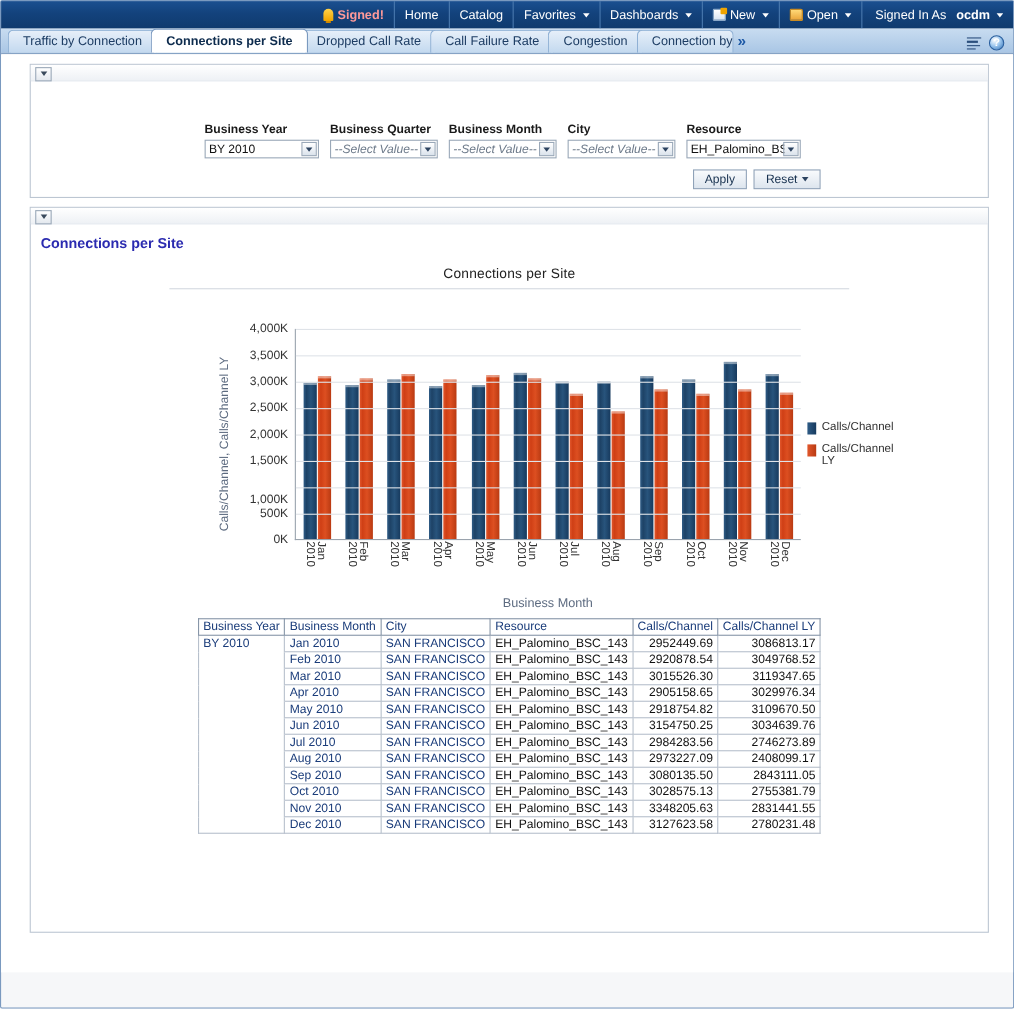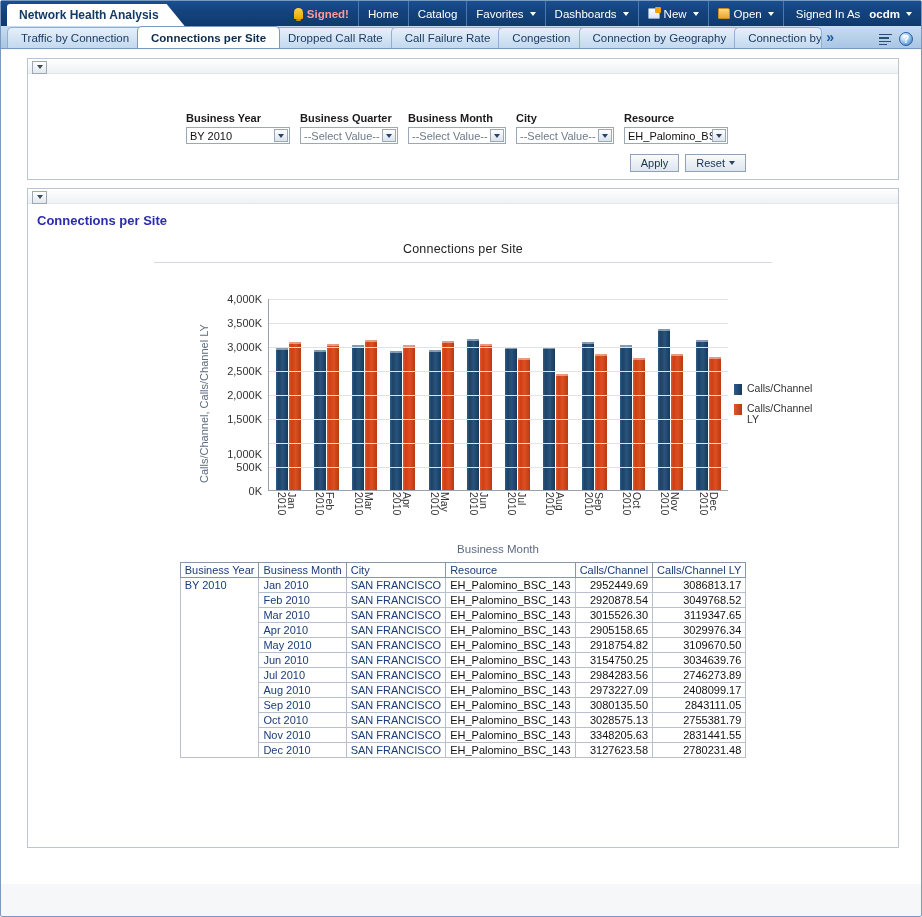--- a/index.html
+++ b/index.html
@@ -163,21 +163,21 @@
     font-size:11px; color:#111;
     padding-left:3px; position:relative;
     cursor:pointer;
   }
   .sel.w-year  { width:104px; }
   .sel.w-qtr   { width:98px; }
   .sel.w-month { width:98px; }
   .sel.w-city  { width:98px; }
   .sel.w-res   { width:104px; }
   .sel .txt { overflow:hidden; white-space:nowrap; }
-  .sel.placeholder .txt { color:#6d7a8a; }
+  .sel.placeholder .txt { color:#6d7a8a; font-style:italic; }
   .sel .arrow {
     position:absolute; right:1px; top:1px;
     width:14px; height:13px;
     background:linear-gradient(to bottom,#ffffff,#dbe3ec);
     border:1px solid #9aa8b8;
     display:flex;align-items:center;justify-content:center;
   }
   .sel .arrow:after{
     content:"";width:0;height:0;
     border-left:3.5px solid transparent;border-right:3.5px solid transparent;
@@ -313,23 +313,20 @@
   }
   .bread a { color:#1a4f90; text-decoration:none; cursor:pointer; }
   .bread .sep { color:#333; }
 </style>
 </head>
 <body>
 
 <div class="app">
 
   <div class="globalbar">
-    <div class="apptab">
-      <span>Network Health Analysis</span>
-    </div>
 
     <div class="globalnav">
       <div class="gnitem alerts">
         <span class="alert-bell"></span>
         <span>Signed!</span>
       </div>
       <div class="gnitem">
         <span>Home</span>
       </div>
       <div class="gnitem">
@@ -369,23 +366,20 @@
       <span>Connections per Site</span>
     </div>
     <div class="tab">
       <span>Dropped Call Rate</span>
     </div>
     <div class="tab">
       <span>Call Failure Rate</span>
     </div>
     <div class="tab">
       <span>Congestion</span>
-    </div>
-    <div class="tab">
-      <span>Connection by Geography</span>
     </div>
     <div class="tab clipped">
       <span>Connection by V</span>
     </div>
     <div class="tab-more">»</div>
 
     <div class="tabstrip-right">
       <span class="ic-list">
           <span></span>
           <span></span>

